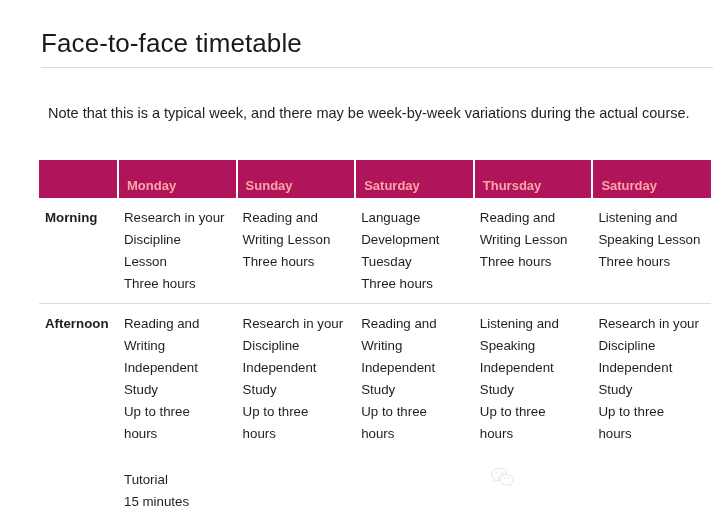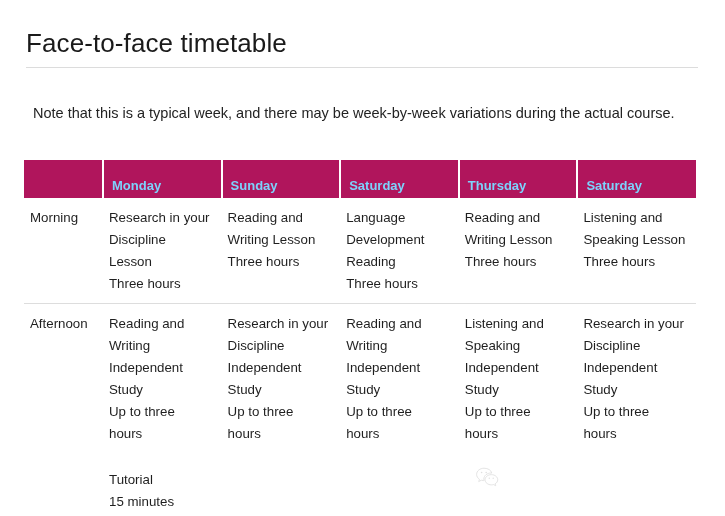--- a/index.html
+++ b/index.html
@@ -9,20 +9,21 @@
     background: #ffffff;
     font-family: "Liberation Sans", sans-serif;
     color: #222222;
     overflow: hidden;
   }
   .page {
     position: relative;
     width: 595px;
     height: 516px;
     background: #ffffff;
+    margin-left: 15px;
   }
   .page-title {
     position: absolute;
     left: 26px;
     top: 9px;
     font-size: 26px;
     font-weight: 400;
     line-height: 34px;
     color: #1a1a1a;
     letter-spacing: 0.1px;
@@ -50,21 +51,21 @@
     left: 24px;
     top: 160px;
     width: 672px;
     border-collapse: collapse;
     table-layout: fixed;
   }
   .timetable col.c-label { width: 79px; }
   .timetable col.c-day   { width: 118.6px; }
   .timetable thead th {
     background: #b0155c;
-    color: #7dd3fc;
+    color: #fca5a5;
     font-size: 13px;
     font-weight: bold;
     text-align: left;
     height: 26px;
     padding: 18px 0 4px 8px;
     border-right: 2px solid #ffffff;
     vertical-align: middle;
     line-height: 16px;
   }
   .timetable thead th.corner {
@@ -74,21 +75,21 @@
   .timetable tbody td {
     vertical-align: top;
     font-size: 13.3px;
     line-height: 22px;
     color: #1f1f1f;
     padding: 9px 10px 12px 6px;
     border-bottom: 1px solid #dddddd;
     background: #ffffff;
   }
   .timetable tbody td.rowlabel {
-    font-weight: normal;
+    font-weight: bold;
     padding-left: 6px;
     padding-right: 4px;
     white-space: nowrap;
   }
   .timetable tbody tr.row-morning td { padding-bottom: 8px; }
   .dur { display: block; }
   .act { display: block; }
   .blk { display: block; }
   .blk + .blk { margin-top: 24px; }
   
@@ -145,21 +146,21 @@
         <td class="rowlabel">Morning</td>
         <td>
           <span class="act">Research in your Discipline Lesson</span>
           <span class="dur">Three hours</span>
         </td>
         <td>
           <span class="act">Reading and Writing Lesson</span>
           <span class="dur">Three hours</span>
         </td>
         <td>
-          <span class="act">Language Development Reading</span>
+          <span class="act">Language Development Tuesday</span>
           <span class="dur">Three hours</span>
         </td>
         <td>
           <span class="act">Reading and Writing Lesson</span>
           <span class="dur">Three hours</span>
         </td>
         <td>
           <span class="act">Listening and Speaking Lesson</span>
           <span class="dur">Three hours</span>
         </td>

